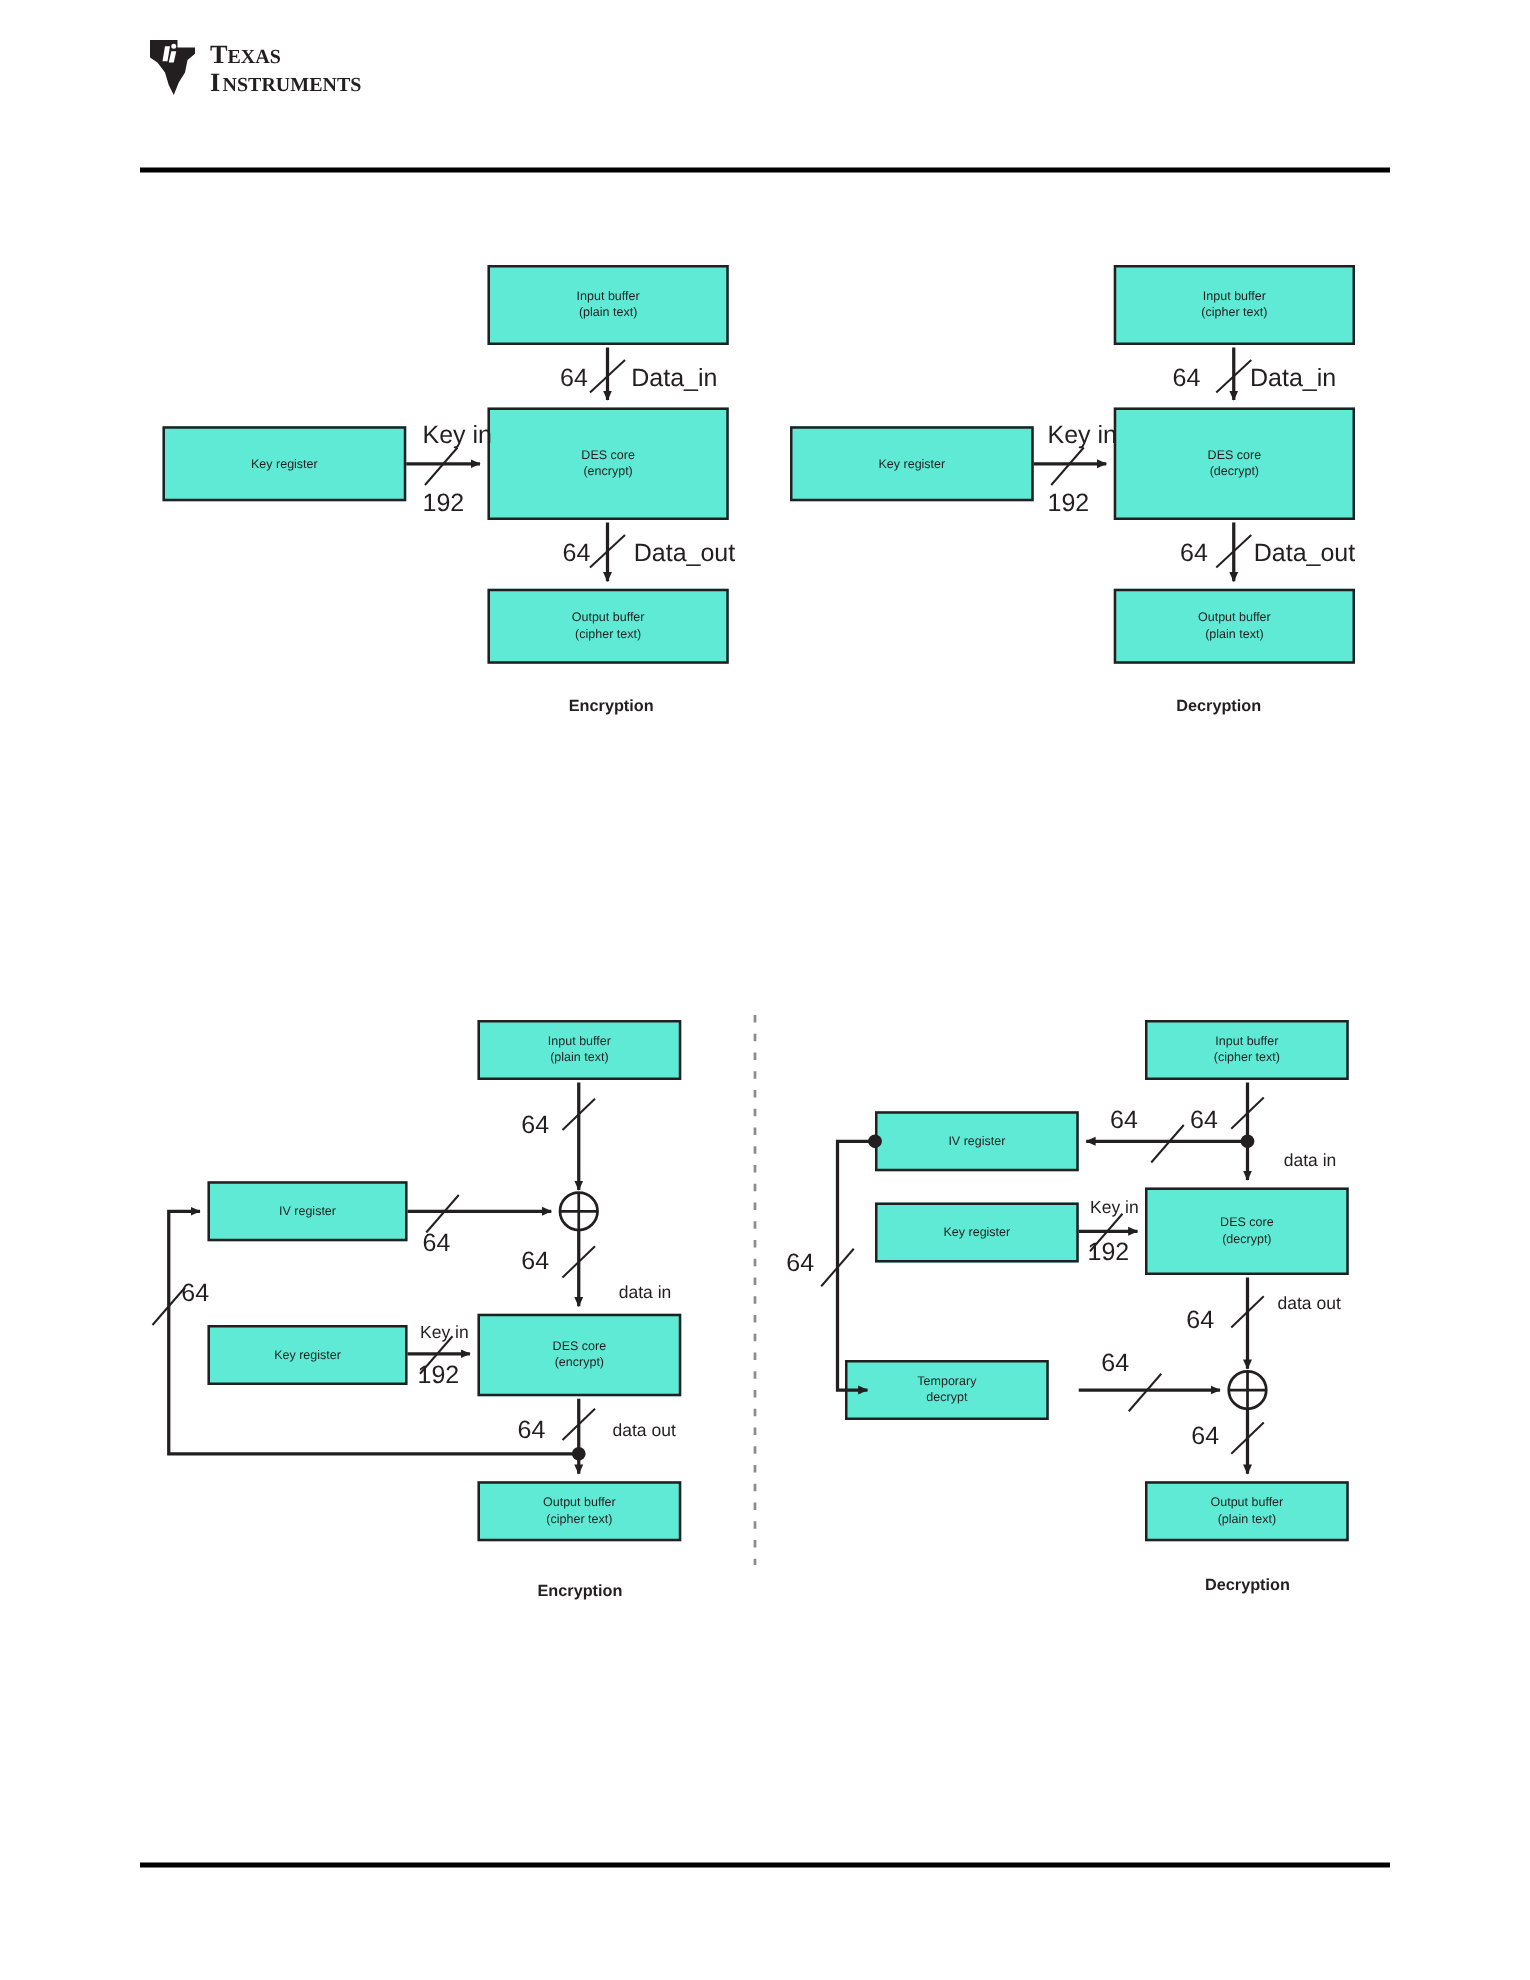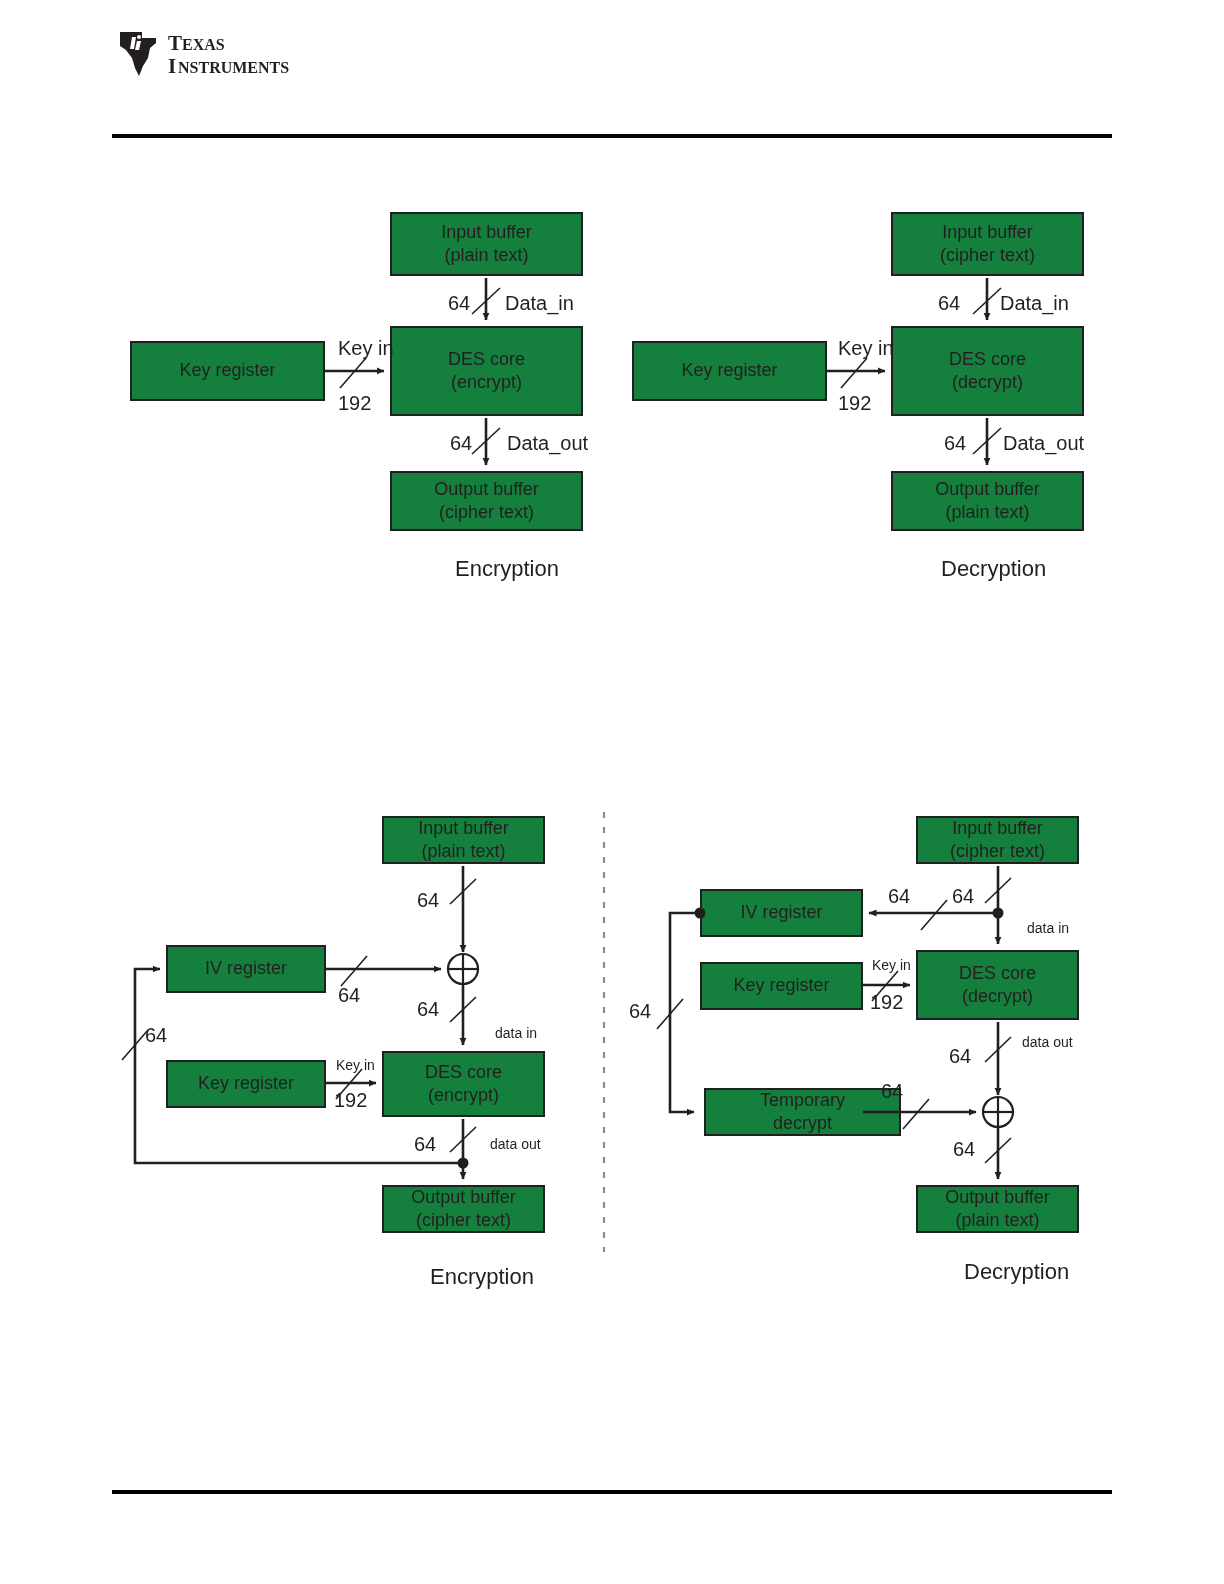--- a/index.html
+++ b/index.html
@@ -46,45 +46,45 @@
     width: 1224px;
     height: 1584px;
     pointer-events: none;
   }
 
   
   .box {
     position: absolute;
     box-sizing: border-box;
     border: 2.5px solid #231f20;
-    background: #15803d;
+    background: #5eead4;
     display: flex;
     flex-direction: column;
     align-items: center;
     justify-content: center;
     text-align: left;
-    font-size: 18px;
+    font-size: 10px;
     line-height: 1.30;
     color: #231f20;
   }
   .box .l2 { display: block; }
 
   
   .lbl {
     position: absolute;
     font-size: 20px;
     color: #231f20;
     white-space: nowrap;
     line-height: 1;
   }
   .lbl.small { font-size: 14px; }
   .caption {
     position: absolute;
-    font-size: 22px;
-    font-weight: normal;
+    font-size: 13px;
+    font-weight: bold;
     color: #231f20;
     white-space: nowrap;
     line-height: 1;
   }
 </style>
 </head>
 <body>
 
 <div id="page">
 
@@ -180,21 +180,21 @@
 
   <div class="box" style="left:700px; top:962px; width:163px; height:48px;">
     <span>Key register</span>
   </div>
 
   <div class="box" style="left:916px; top:950px; width:163px; height:70px;">
     <span>DES core</span>
     <span class="l2">(decrypt)</span>
   </div>
 
-  <div class="box" style="left:704px; top:1088px; width:197px; height:48px;">
+  <div class="box" style="left:676px; top:1088px; width:163px; height:48px;">
     <span>Temporary</span>
     <span class="l2">decrypt</span>
   </div>
 
   <div class="box" style="left:916px; top:1185px; width:163px; height:48px;">
     <span>Output buffer</span>
     <span class="l2">(plain text)</span>
   </div>
 
   <svg class="diagram" viewBox="0 0 1224 1584">

